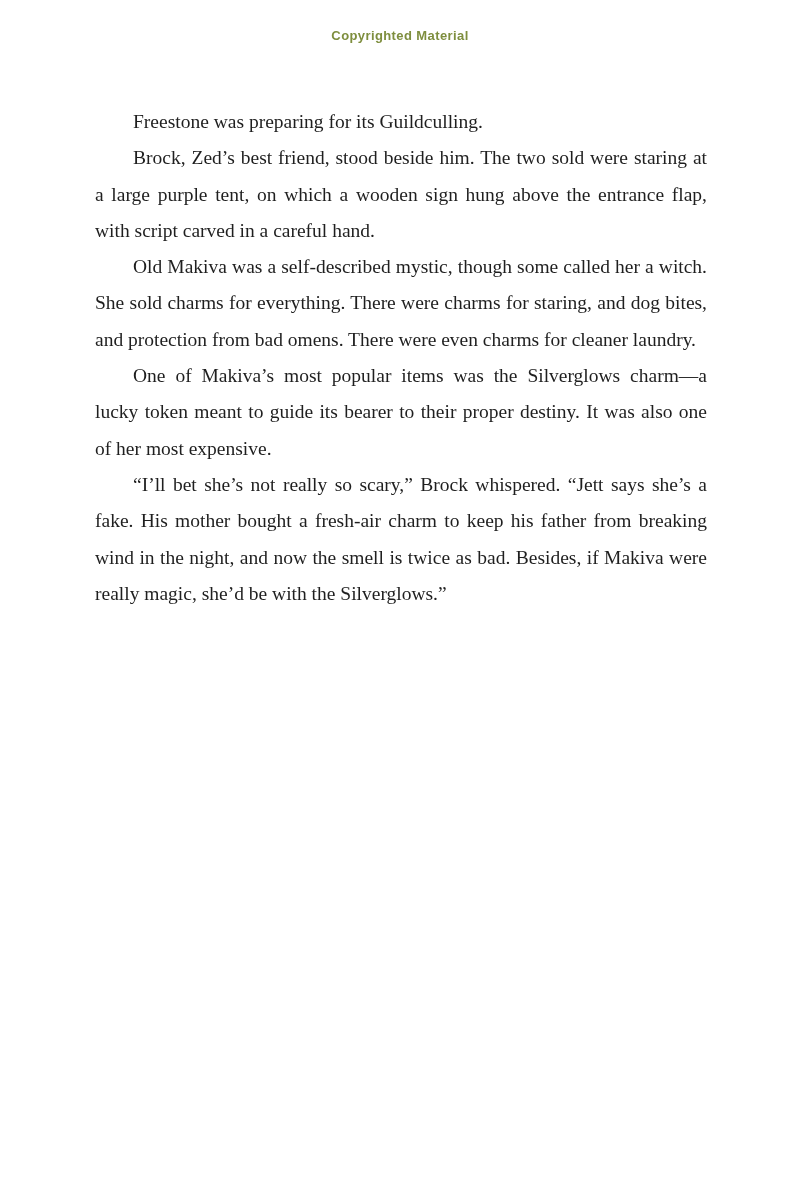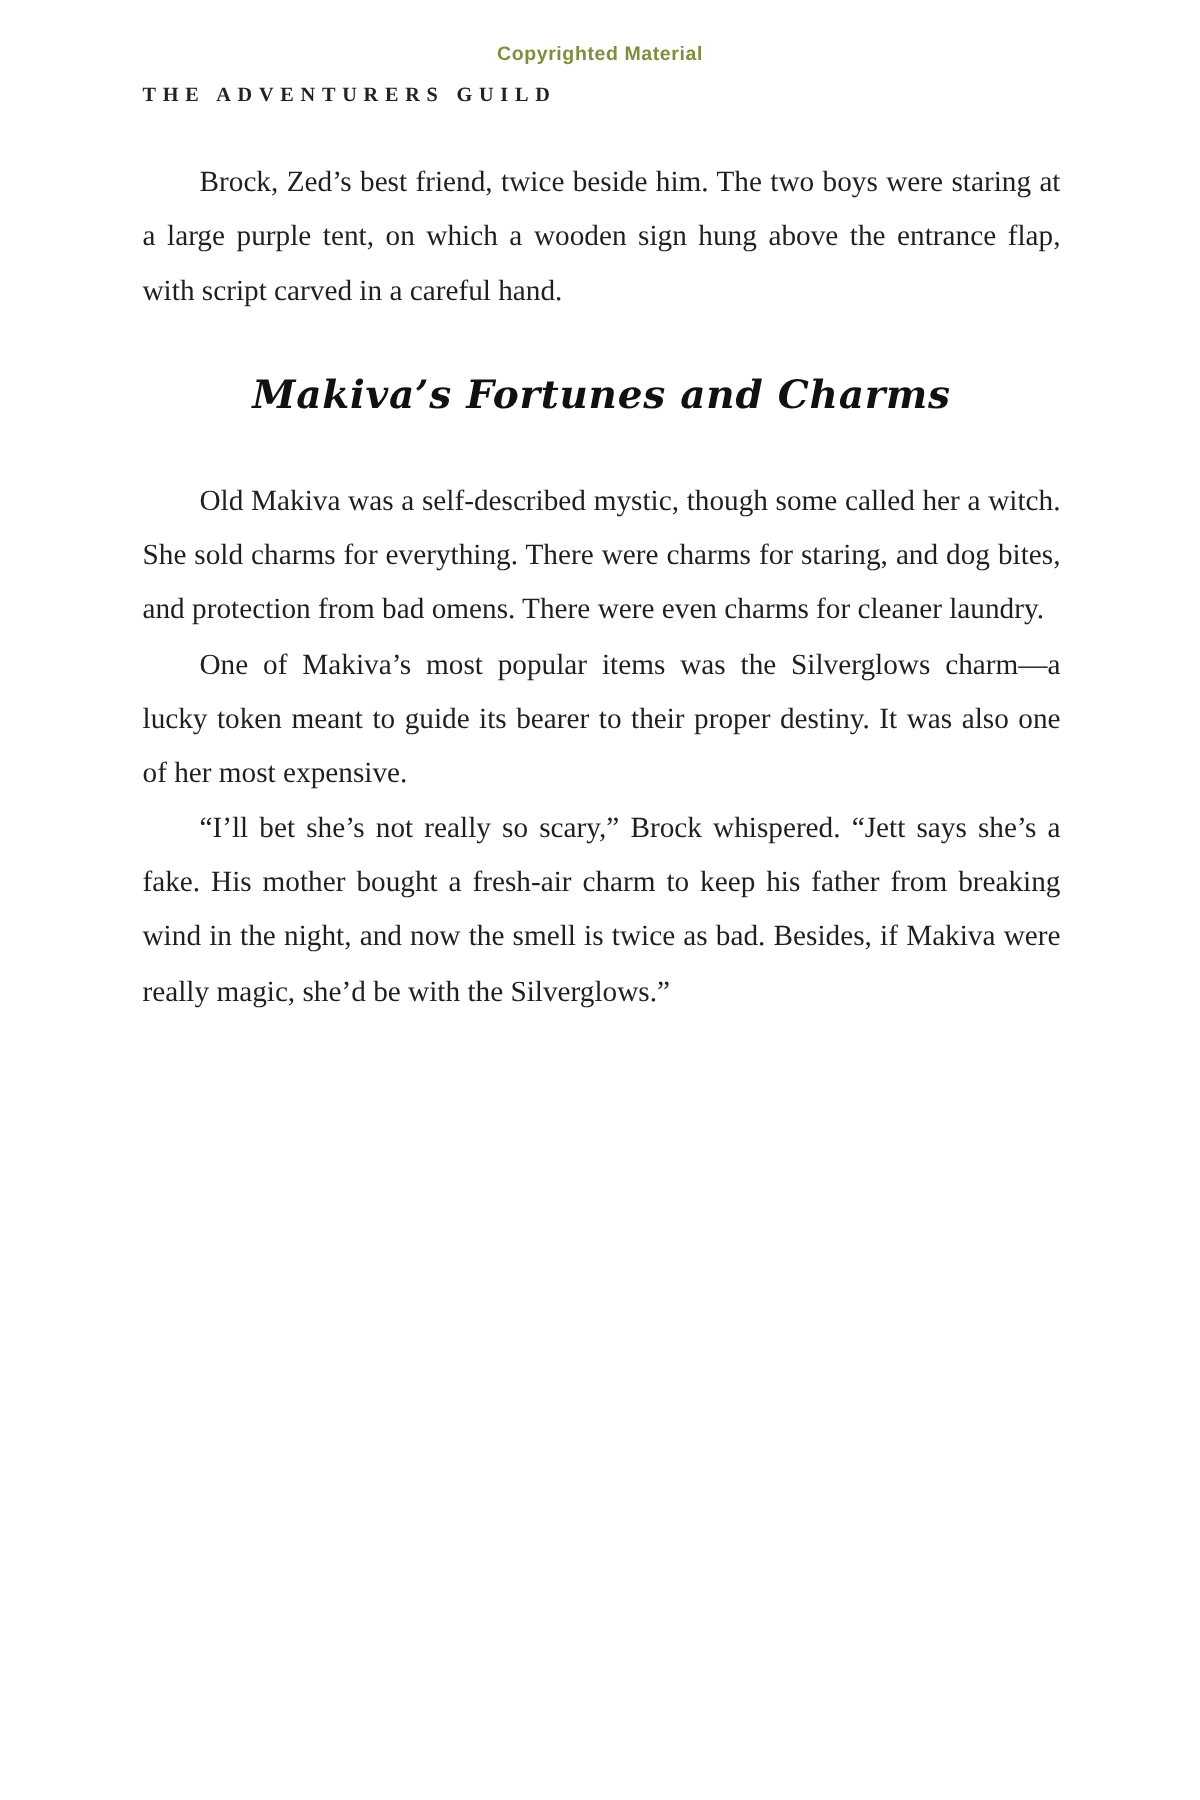--- a/index.html
+++ b/index.html
@@ -74,28 +74,27 @@
     color: #1f1f1f;
   }
 </style>
 </head>
 <body>
 
 <div class="page">
 
   <div class="copyright-notice copyright-top">Copyrighted Material</div>
 
-  <div class="running-header">THE ADVENTURERS GUILD</div>
 
   <div class="text-block">
 
+    <p class="para">Freestone was preparing for its Guildculling.</p>
 
-    <p class="para">Brock, Zed’s best friend, twice beside him. The two boys were staring at a large purple tent, on which a wooden sign hung above the entrance flap, with script carved in a careful hand.</p>
+    <p class="para">Brock, Zed’s best friend, stood beside him. The two sold were staring at a large purple tent, on which a wooden sign hung above the entrance flap, with script carved in a careful hand.</p>
 
-    <div class="section-heading">Makiva’s Fortunes and Charms</div>
 
     <p class="para">Old Makiva was a self-described mystic, though some called her a witch. She sold charms for everything. There were charms for staring, and dog bites, and protection from bad omens. There were even charms for cleaner laundry.</p>
 
 
     <p class="para">One of Makiva’s most popular items was the Silverglows charm—a lucky token meant to guide its bearer to their proper destiny. It was also one of her most expensive.</p>
 
     <p class="para">“I’ll bet she’s not really so scary,” Brock whispered. “Jett says she’s a fake. His mother bought a fresh-air charm to keep his father from breaking wind in the night, and now the smell is twice as bad. Besides, if Makiva were really magic, she’d be with the Silverglows.”</p>
 
 
 

